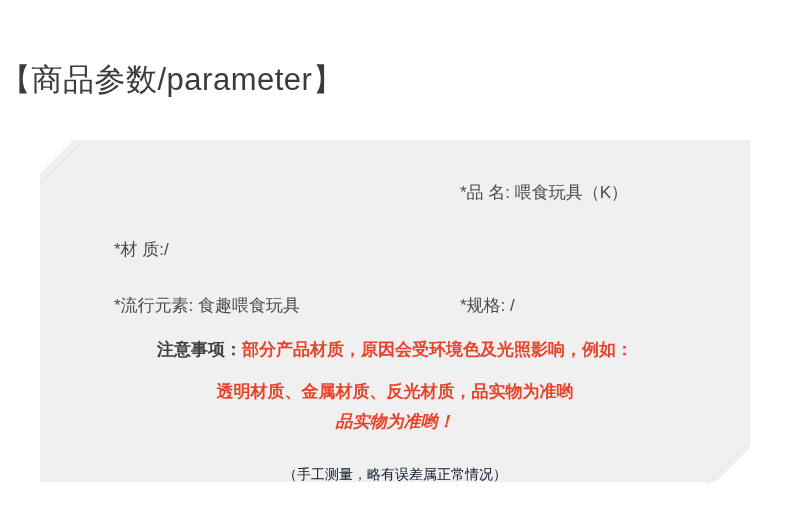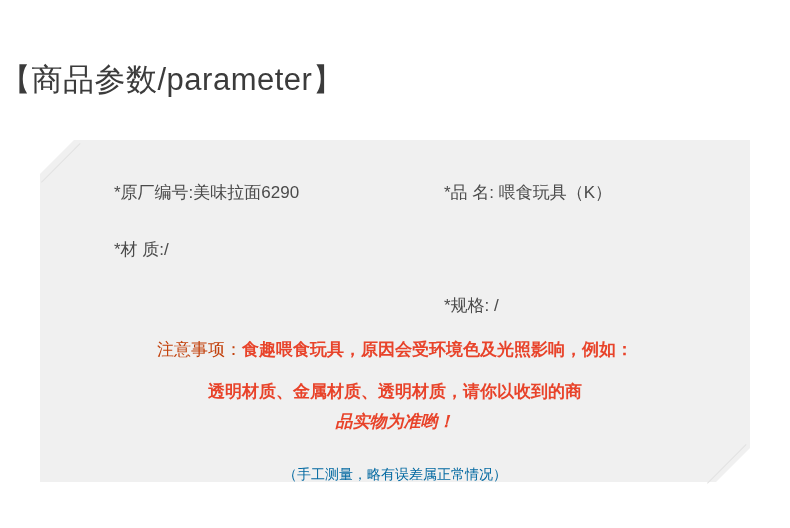--- a/index.html
+++ b/index.html
@@ -81,21 +81,21 @@
   .row-3 { top: 293px; }
 
   .cell {
     position: absolute;
     font-size: 17px;
     color: #4a4a4a;
     line-height: 26px;
     white-space: pre;
   }
   .cell-left  { left: 114px; }
-  .cell-right { left: 444px; }
+  .cell-right { left: 460px; }
 
   
   .notice {
     position: absolute;
     left: 0;
     top: 337px;
     width: 790px;
   }
   .notice-line {
     position: absolute;
@@ -105,66 +105,66 @@
     font-weight: bold;
     line-height: 26px;
     white-space: pre;
     color: #e8432a;
   }
   .notice-line-1 { top: 0px; }
   .notice-line-2 { top: 42px; }
   .notice-line-3 { top: 72px; font-style: italic; }
 
   .notice-label {
-    color: #c2410c;
-    font-weight: normal;
+    color: #404040;
+    font-weight: bold;
   }
 
   .footnote {
     position: absolute;
     top: 126px;
     width: 790px;
     text-align: center;
     font-size: 14px;
-    color: #0369a1;
+    color: #0f172a;
     line-height: 22px;
     white-space: pre;
   }
 </style>
 </head>
 <body>
 
 <div class="title-bar">
   <div class="title-text">【商品参数/parameter】</div>
 </div>
 
 <div class="param-panel"></div>
 <div class="chamfer-line chamfer-tl"></div>
 <div class="chamfer-line chamfer-br"></div>
 
 <div class="rows">
 
   <div class="param-row row-1">
-    <div class="cell cell-left">*原厂编号:美味拉面6290</div>
     <div class="cell cell-right">*品 名: 喂食玩具（K）</div>
   </div>
 
   <div class="param-row row-2">
     <div class="cell cell-left">*材 质:/</div>
   </div>
 
   <div class="param-row row-3">
+    <div class="cell cell-left">*流行元素: 食趣喂食玩具</div>
     <div class="cell cell-right">*规格: /</div>
   </div>
 
 </div>
 
 <div class="notice">
 
-  <div class="notice-line notice-line-1"><span class="notice-label">注意事项：</span><span>食趣喂食玩具，原因会受环境色及光照影响，例如：</span></div>
+  <div class="notice-line notice-line-1"><span class="notice-label">注意事项：</span><span>部分产品材质，原因会受环境色及光照影响，例如：</span></div>
 
-  <div class="notice-line notice-line-2">透明材质、金属材质、透明材质，请你以收到的商</div>
+  <div class="notice-line notice-line-2">透明材质、金属材质、反光材质，品实物为准哟</div>
 
   <div class="notice-line notice-line-3">品实物为准哟！</div>
 
   <div class="footnote">（手工测量，略有误差属正常情况）</div>
 
 </div>
 
 </body></html>

